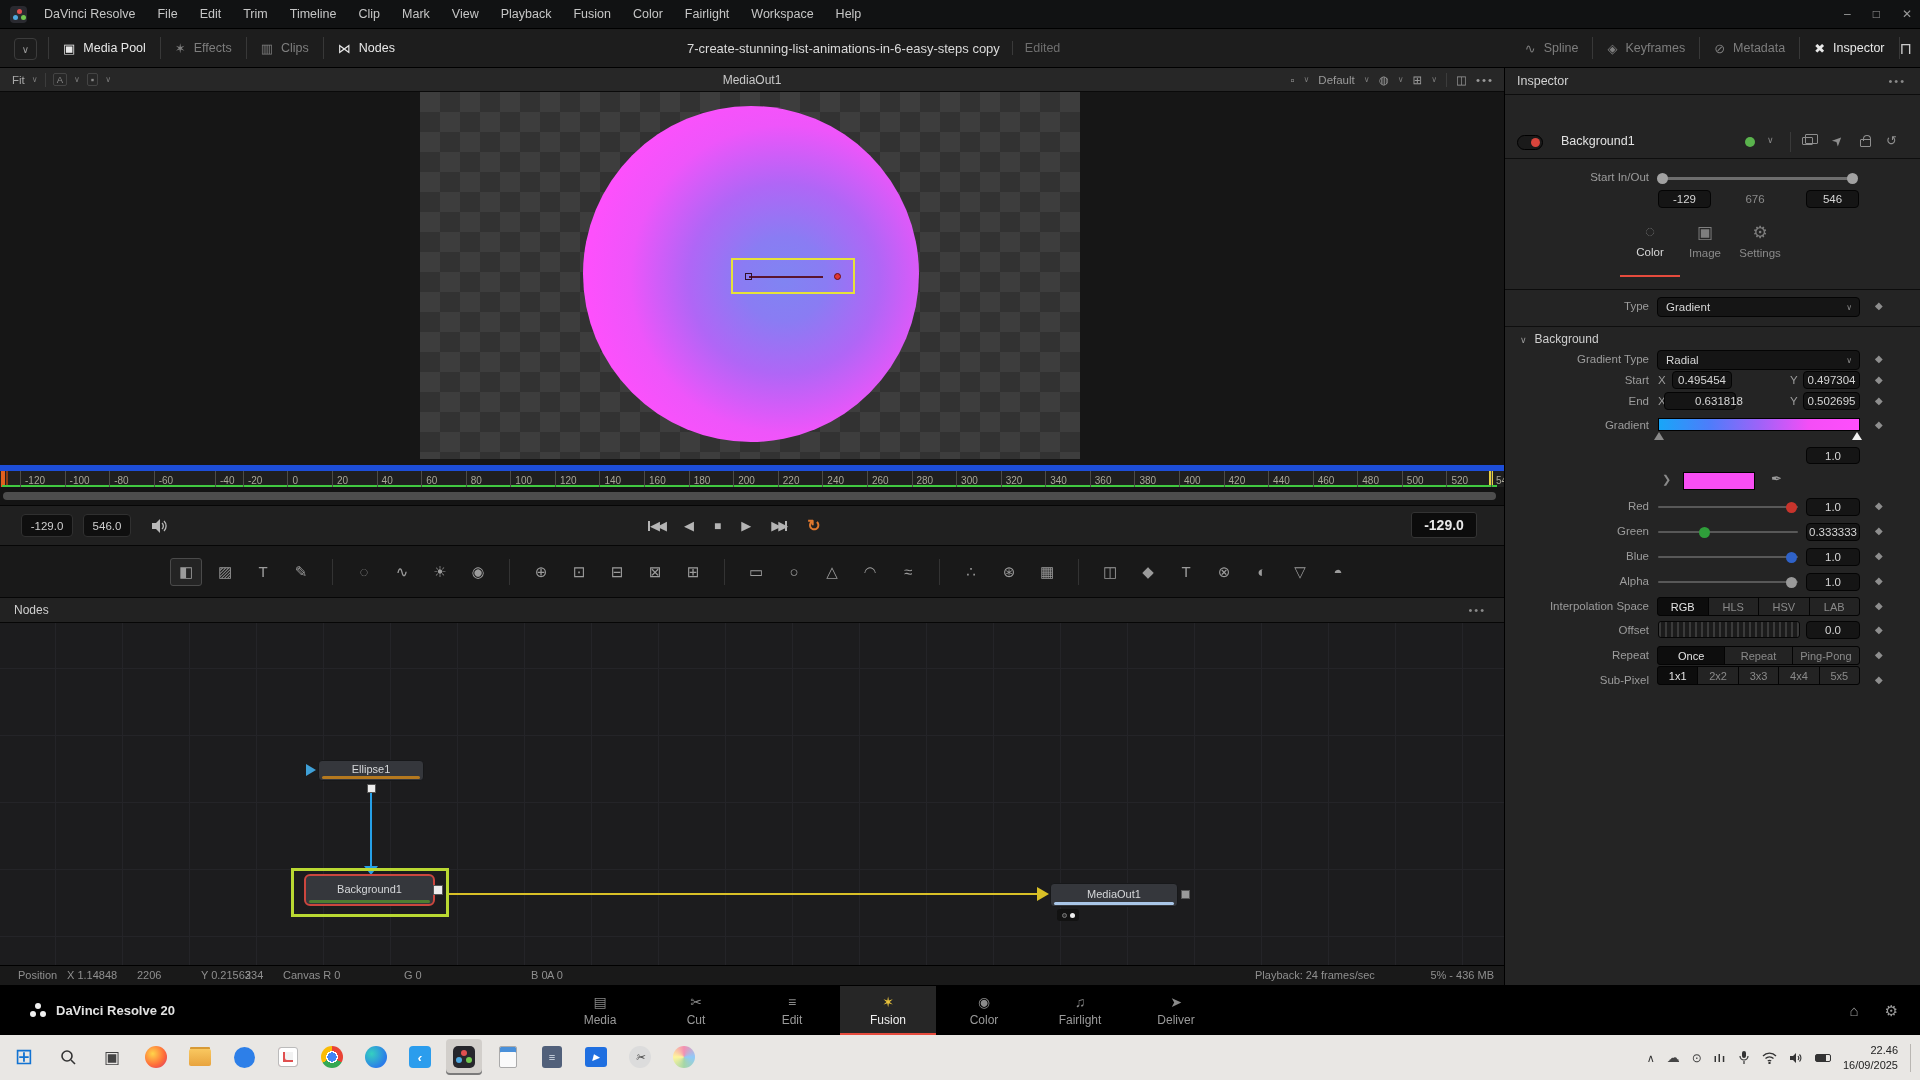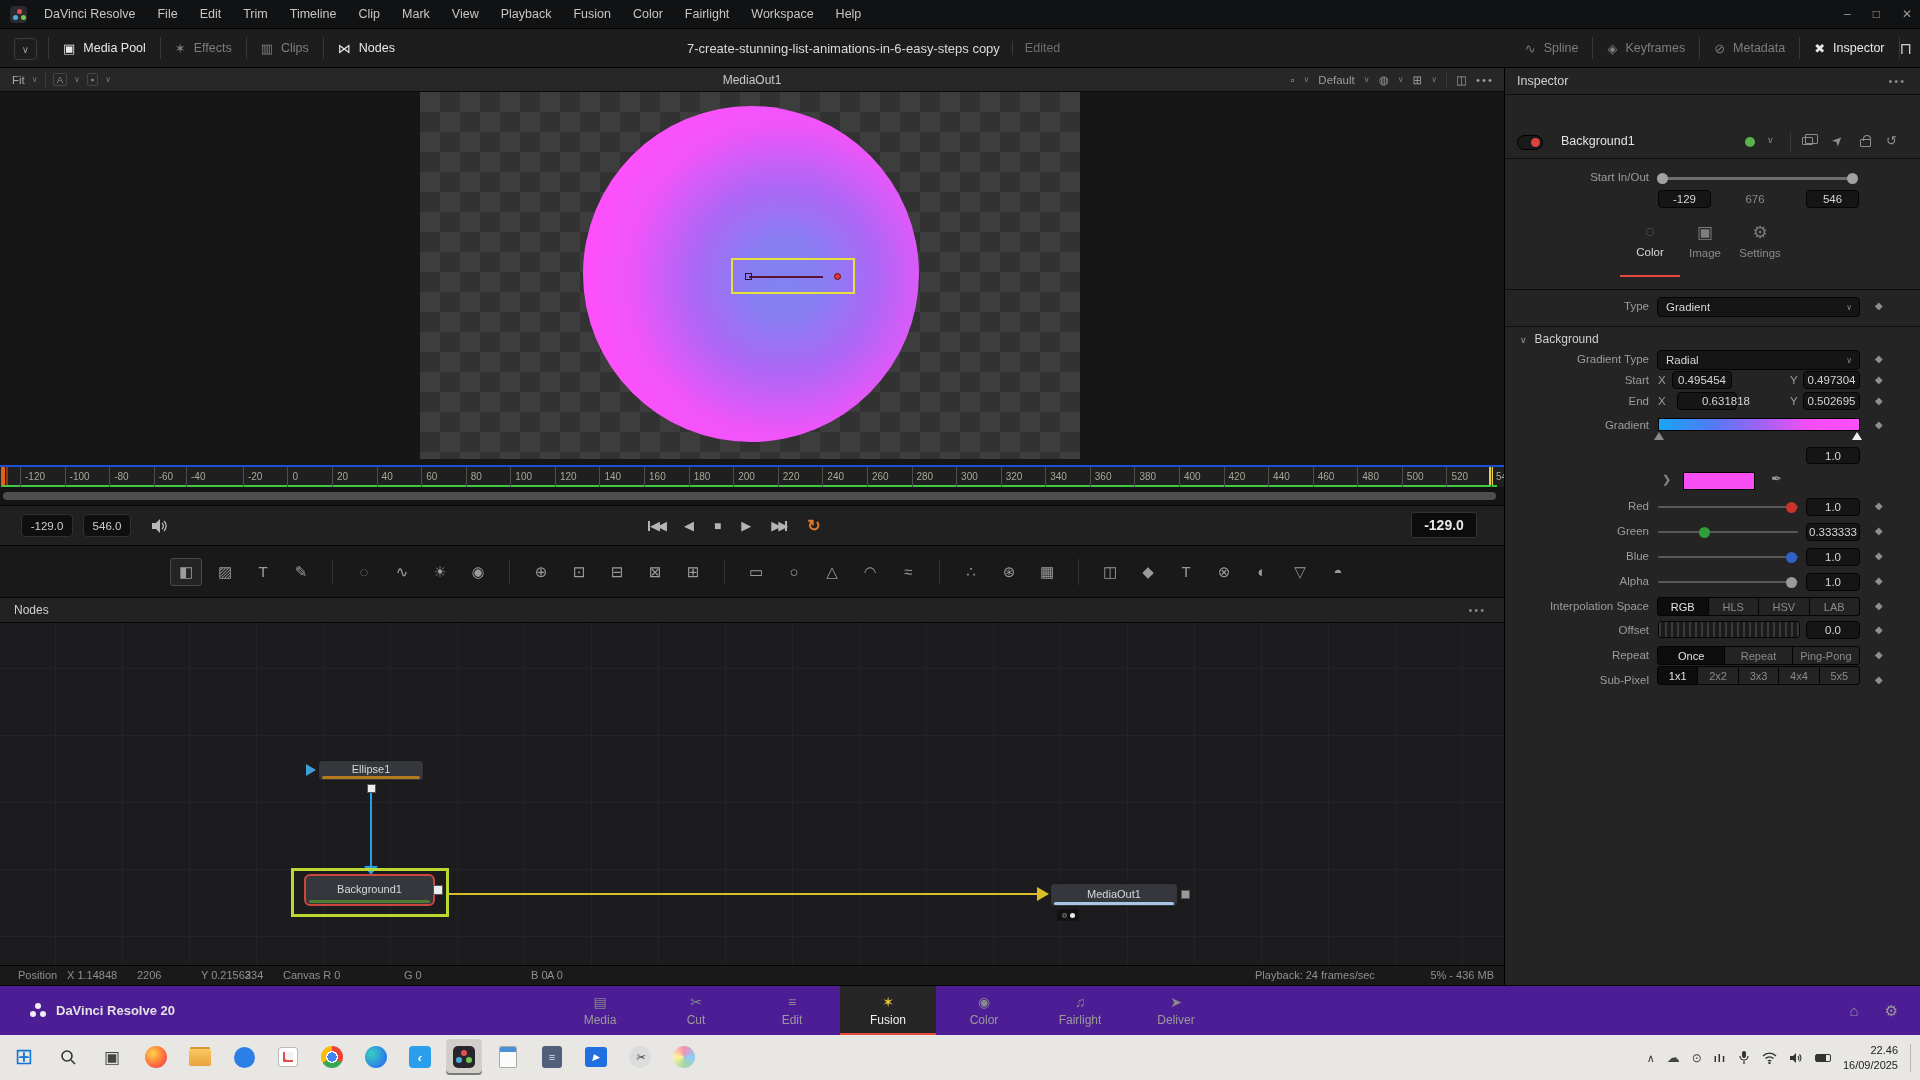--- a/index.html
+++ b/index.html
@@ -50,21 +50,21 @@
                      linear-gradient(45deg,#323232 25%,transparent 25%,transparent 75%,#323232 75%);
     background-size:40px 40px; background-position:0 0,20px 20px; }
   .grad-circle { position:absolute; left:163px; top:14px; width:336px; height:336px; border-radius:50%;
     background:radial-gradient(circle at 59.8% 51.5%, #8084f2 0%, #8a7cf3 16%, #b066f6 36%, #ee55fa 58%, #fd50fc 74%, #fd50fc 100%); }
   .grad-widget { position:absolute; left:311px; top:166px; width:124px; height:36px; border:2px solid #e6e23a; }
   .grad-widget .gline { position:absolute; left:16px; top:16px; width:74px; height:2px; background:#5a1430; }
   .grad-widget .gdot { position:absolute; right:12px; top:13px; width:7px; height:7px; border-radius:50%; background:#e03535; border:1px solid #6a0f0f; }
   .grad-widget .gcross { position:absolute; left:12px; top:13px; width:7px; height:7px; border:1px solid #30102a; }
 
   
-  .ruler { position:relative; height:22px; background:#1f1f1f; border-top:2px solid #1d4ed8; overflow:hidden; }
+  .ruler { position:relative; height:22px; background:#1f1f1f; border-top:6px solid #1d4ed8; overflow:hidden; }
   .tick { position:absolute; top:0; height:100%; border-left:1px solid #4c4c48; padding-left:4px; font-size:10px; color:#a8a698; line-height:20px; }
   .range-line { position:absolute; left:2px; width:1495px; bottom:0; height:2px; background:#41c941; }
   .playhead { position:absolute; left:1px; top:0; width:4px; height:100%; background:#e2601e; }
   .playhead2 { position:absolute; left:6px; top:0; width:2px; height:100%; background:#8a3a12; }
   .endmark { position:absolute; left:1489px; top:0; width:4px; height:100%; background:#e6cf45; }
 
   .scrollstrip { position:relative; height:18px; background:#141414; }
   .scrollbar { position:absolute; left:3px; top:5px; width:1493px; height:8px; border-radius:4px; background:#4d4d4d; }
 
   
@@ -152,21 +152,21 @@
   .srow-label { position:absolute; width:144px; text-align:right; color:#9c9c9c; font-size:11.5px; }
   .strack { position:absolute; left:153px; width:140px; height:2px; background:#585858; border-radius:1px; }
   .shandle { position:absolute; top:-4.5px; width:11px; height:11px; border-radius:50%; }
 
   .btn-group { position:absolute; left:152px; width:203px; height:19px; display:flex; gap:1px; background:#040404; border:1px solid #040404; border-radius:3px; overflow:hidden; }
   .btn-group .gb { flex:1; display:flex; align-items:center; justify-content:center; background:#232323; color:#8a8a8a; font-size:11px; }
   .btn-group .gb.active { background:#0d0d0d; color:#e4e4e4; }
   .scrubber { position:absolute; left:153px; width:142px; height:17px; border-radius:3px; background:repeating-linear-gradient(90deg,#3a3a3a 0 2px,#1b1b1b 2px 6px); border:1px solid #060606; }
 
   
-  .pagebar { position:relative; height:50px; background:#4c1d95; border-top:1px solid #000; }
+  .pagebar { position:relative; height:50px; background:#000000; border-top:1px solid #000; }
   .brand { position:absolute; left:28px; top:0; height:100%; display:flex; align-items:center; gap:10px; color:#e2e2e2; font-size:13px; font-weight:bold; }
   .brand .blogo { position:relative; width:18px; height:18px; }
   .brand .blogo i { position:absolute; left:7px; top:1px; width:6px; height:6px; border-radius:50%; background:#f0f0f0; box-shadow:-5px 8px 0 #f0f0f0, 5px 8px 0 #f0f0f0; }
   .pages { position:absolute; left:552px; top:0; height:100%; display:flex; }
   .page { width:96px; height:100%; display:flex; flex-direction:column; align-items:center; justify-content:center; gap:3px; position:relative; }
   .page .pi { font-size:14px; color:#8a8a8a; }
   .page .pl { font-size:12px; color:#9a9a9a; }
   .page.active { background:#262626; }
   .page.active .pl { color:#f0f0f0; }
   .page.active .pi { color:#e8c23c; }
@@ -316,21 +316,21 @@
 
       <div class="ruler" id="ruler">
         <div class="playhead"></div>
         <div class="playhead2"></div>
         <div class="endmark"></div>
         <div class="range-line"></div>
       <div class="tick" style="left: 20px;">-120</div>
           <div class="tick" style="left: 64.5758px;">-100</div>
           <div class="tick" style="left: 109.152px;">-80</div>
           <div class="tick" style="left: 153.727px;">-60</div>
-          <div class="tick" style="left: 186px;">-40</div>
+          <div class="tick" style="left: 215px;">-40</div>
           <div class="tick" style="left: 242.879px;">-20</div>
           <div class="tick" style="left: 287.455px;">0</div>
           <div class="tick" style="left: 332.03px;">20</div>
           <div class="tick" style="left: 376.606px;">40</div>
           <div class="tick" style="left: 421.182px;">60</div>
           <div class="tick" style="left: 465.758px;">80</div>
           <div class="tick" style="left: 510.333px;">100</div>
           <div class="tick" style="left: 554.909px;">120</div>
           <div class="tick" style="left: 599.485px;">140</div>
           <div class="tick" style="left: 644.061px;">160</div>
@@ -543,21 +543,21 @@
 
       <span class="insp-label" style="left:0; top:306px;">Start</span>
       <span style="position:absolute; left:153px; top:306px; color:#9c9c9c;">X</span>
       <div class="ibox" style="left:167px; top:303px; width:60px;">0.495454</div>
       <span style="position:absolute; left:285px; top:306px; color:#9c9c9c;">Y</span>
       <div class="ibox" style="left:298px; top:303px; width:57px;">0.497304</div>
       <span class="diamond" style="left:370px; top:306px;">◆</span>
 
       <span class="insp-label" style="left:0; top:327px;">End</span>
       <span style="position:absolute; left:153px; top:327px; color:#9c9c9c;">X</span>
-      <div class="ibox" style="left:172px; top:324px; width:60px;padding-left:38px;">0.631818</div>
+      <div class="ibox" style="left:159px; top:324px; width:72px;padding-left:38px;">0.631818</div>
       <span style="position:absolute; left:285px; top:327px; color:#9c9c9c;">Y</span>
       <div class="ibox" style="left:298px; top:324px; width:57px;">0.502695</div>
       <span class="diamond" style="left:370px; top:327px;">◆</span>
 
       <span class="insp-label" style="left:0; top:351px;">Gradient</span>
       <div class="gradbar" id="gradbar" style="background: linear-gradient(90deg, rgb(24, 166, 248), rgb(77, 125, 250), rgb(157, 99, 248), rgb(244, 78, 246), rgb(255, 78, 252));"></div>
       <i class="gtri" style="left:149px;"></i>
       <i class="gtri sel" style="left:347px;"></i>
       <span class="diamond" style="left:370px; top:351px;">◆</span>
 

